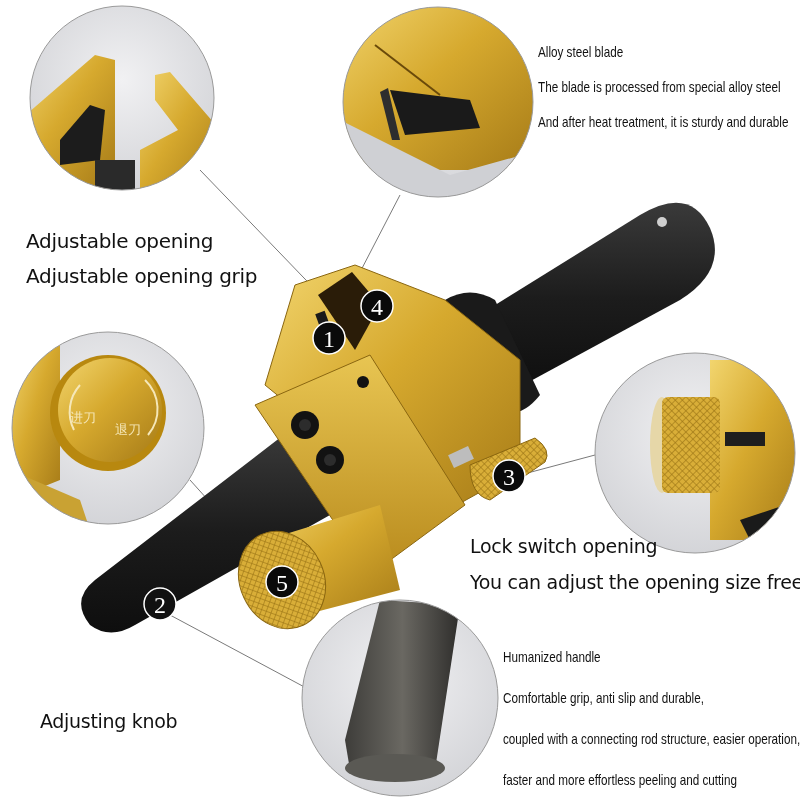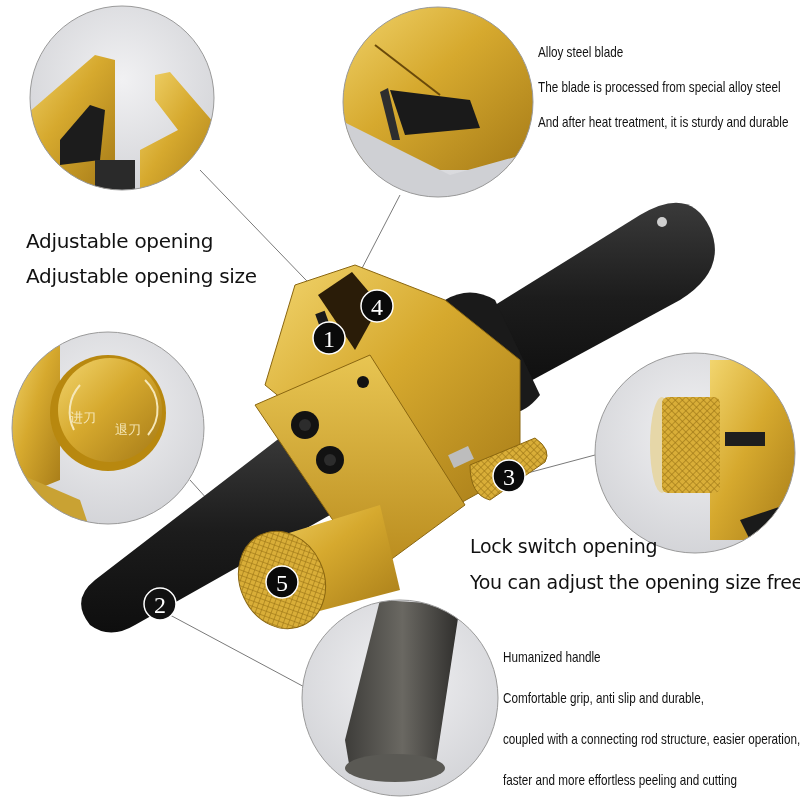--- a/index.html
+++ b/index.html
@@ -181,35 +181,36 @@
       <text class="marker-num" x="160" y="613" text-anchor="middle">2</text>
     </g>
     <g>
       <circle cx="282" cy="582" r="16" fill="#0A0A0A" stroke="#ffffff" stroke-width="1.5"></circle>
       <text class="marker-num" x="282" y="591" text-anchor="middle">5</text>
     </g>
   </svg>
 
   <div class="txt sans-lg" style="left:26px; top:224px; line-height:35px;">
     <span class="line">Adjustable opening</span>
-    <span class="line">Adjustable opening size</span>
+    <span class="line">Adjustable opening grip</span>
   </div>
 
   <div class="txt cond" style="left:538px; top:34px; line-height:35px;">
     <span class="line">Alloy steel blade</span>
     <span class="line">The blade is processed from special alloy steel</span>
     <span class="line">And after heat treatment, it is sturdy and durable</span>
   </div>
 
   <div class="txt sans-lg" style="left:470px; top:528px; line-height:36px; font-size:19px;">
     <span class="line">Lock switch opening</span>
     <span class="line">You can adjust the opening size freely</span>
   </div>
 
   <div class="txt sans-lg" style="left:40px; top:700px; line-height:42px; font-size:19px;">
+    <span class="line">Adjusting knob</span>
   </div>
 
   <div class="txt cond" style="left:503px; top:636px; line-height:41px;">
     <span class="line">Humanized handle</span>
     <span class="line">Comfortable grip, anti slip and durable,</span>
     <span class="line">coupled with a connecting rod structure, easier operation,</span>
     <span class="line">faster and more effortless peeling and cutting</span>
   </div>
 
 </div>

